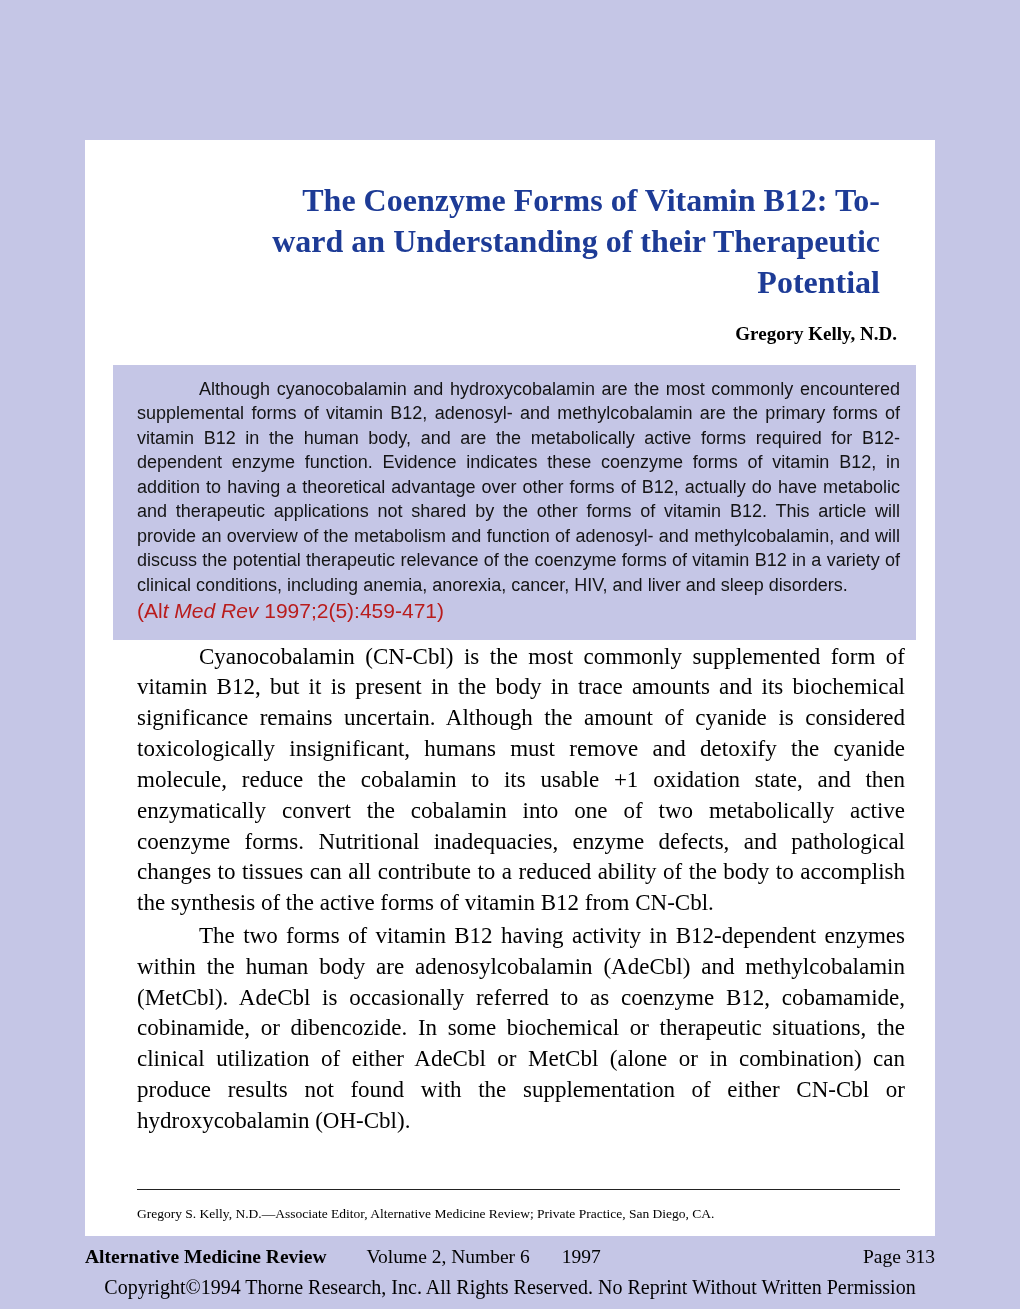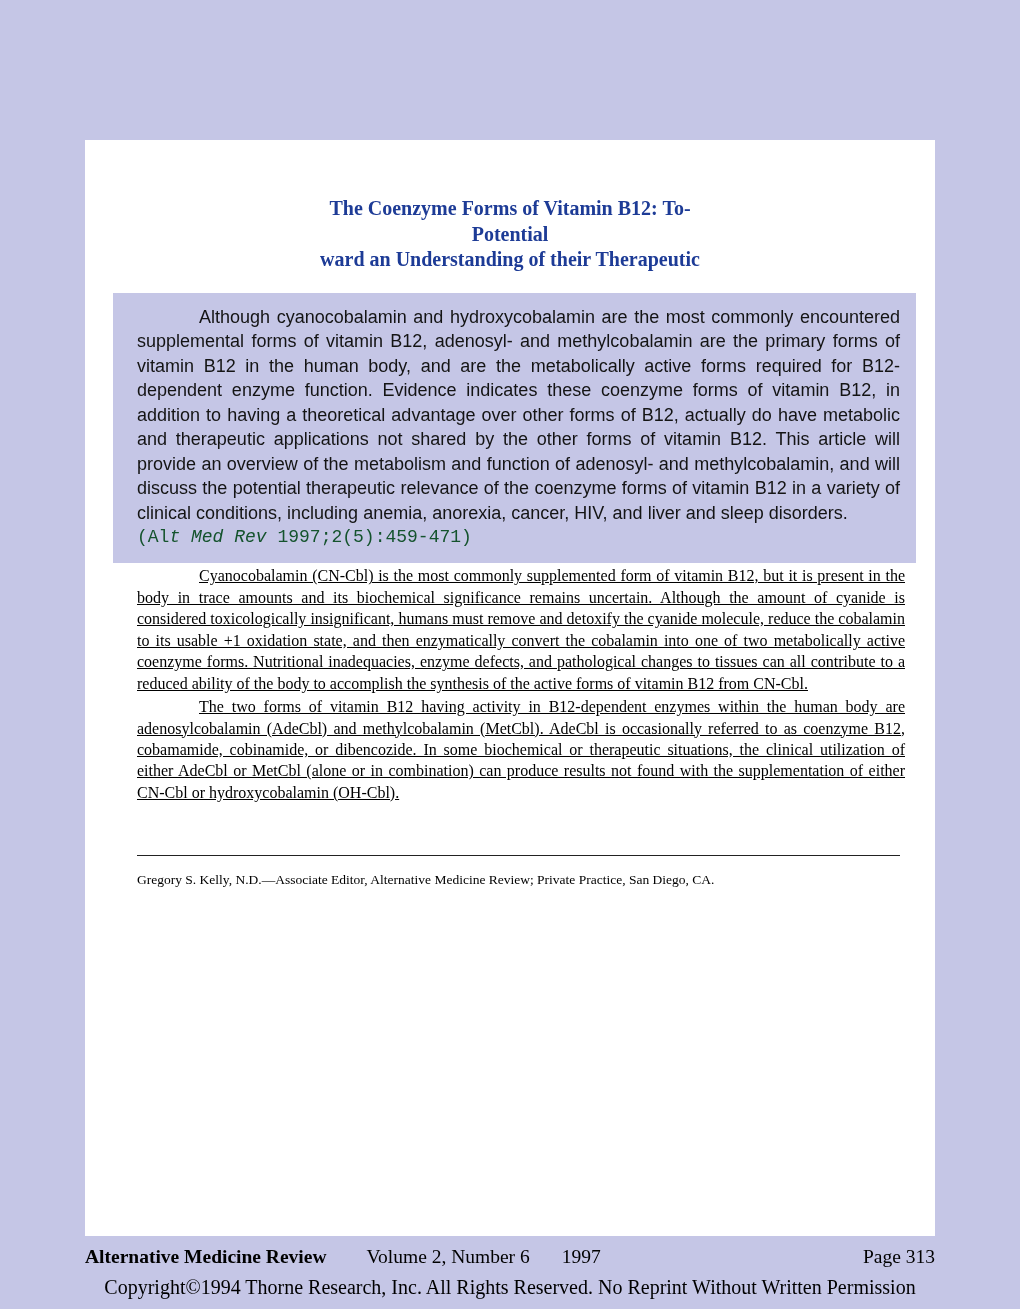--- a/index.html
+++ b/index.html
@@ -11,26 +11,26 @@
     position:relative;
     overflow:hidden;
   }
   .paper {
     position:absolute;
     left:85px; top:140px;
     width:850px; height:1096px;
     background:#ffffff;
   }
   .title {
-    margin-top:56px;
+    margin-top:40px;
     padding:0 55px;
-    text-align:center;
+    text-align:right;
     color:#1d3b96;
     font-weight:bold;
-    font-size:20px;
+    font-size:32px;
     line-height:1.28;
     font-family:"Liberation Serif", serif;
   }
   .title span { display:block; }
   .author {
     margin-top:20px;
     padding-right:38px;
     text-align:right;
     font-weight:bold;
     font-size:19px;
@@ -48,38 +48,37 @@
   }
   .abstract-body {
     font-family:Liberation Sans, sans-serif;
     font-size:18px;
     line-height:1.36;
     text-align:justify;
     text-indent:62px;
     color:#141414;
   }
   .abstract-citation {
-    font-family:Liberation Mono, monospace;
-    font-size:18px;
+    font-family:Liberation Sans, sans-serif;
+    font-size:21px;
     line-height:1.36;
-    color:#14532d;
+    color:#b91c1c;
   }
   .intro-heading {
     margin:56px 33px 0 52px;
     color:#1d3b96;
     font-weight:bold;
     font-size:21px;
   }
   .body-para {
     margin:2px 30px 0 52px;
-    font-size:16px;
+    font-size:23px;
     line-height:1.34;
     text-align:justify;
     text-indent:62px;
-    text-decoration:underline;
   }
   .rule {
     margin:52px 35px 0 52px;
     border:none;
     border-top:1.5px solid #222;
     height:0;
   }
   .footnote {
     margin:14px 35px 0 52px;
     font-size:13.5px;
@@ -106,24 +105,25 @@
   }
   .italic { font-style:italic; }
 </style>
 </head>
 <body>
 
 <div class="paper">
 
   <h1 class="title">
     <span>The Coenzyme Forms of Vitamin B12: To-</span>
+    <span>ward an Understanding of their Therapeutic</span>
     <span>Potential</span>
-    <span>ward an Understanding of their Therapeutic</span>
   </h1>
 
+  <div class="author">Gregory Kelly, N.D.</div>
 
   <div class="abstract-box">
     <div class="abstract-body">Although cyanocobalamin and hydroxycobalamin are the most commonly encountered supplemental forms of vitamin B12, adenosyl- and methylcobalamin are the primary forms of vitamin B12 in the human body, and are the metabolically active forms required for B12-dependent enzyme function. Evidence indicates these coenzyme forms of vitamin B12, in addition to having a theoretical advantage over other forms of B12, actually do have metabolic and therapeutic applications not shared by the other forms of vitamin B12. This article will provide an overview of the metabolism and function of adenosyl- and methylcobalamin, and will discuss the potential therapeutic relevance of the coenzyme forms of vitamin B12 in a variety of clinical conditions, including anemia, anorexia, cancer, HIV, and liver and sleep disorders.</div>
     <div class="abstract-citation"><span>(Al</span><span class="italic">t Med Rev</span><span> 1997;2(5):459-471)</span></div>
   </div>
 
 
   <p class="body-para">Cyanocobalamin (CN-Cbl) is the most commonly supplemented form of vitamin B12, but it is present in the body in trace amounts and its biochemical significance remains uncertain. Although the amount of cyanide is considered toxicologically insignificant, humans must remove and detoxify the cyanide molecule, reduce the cobalamin to its usable +1 oxidation state, and then enzymatically convert the cobalamin into one of two metabolically active coenzyme forms. Nutritional inadequacies, enzyme defects, and pathological changes to tissues can all contribute to a reduced ability of the body to accomplish the synthesis of the active forms of vitamin B12 from CN-Cbl.</p>
   <p class="body-para">The two forms of vitamin B12 having activity in B12-dependent enzymes within the human body are adenosylcobalamin (AdeCbl) and methylcobalamin (MetCbl). AdeCbl is occasionally referred to as coenzyme B12, cobamamide, cobinamide, or dibencozide. In some biochemical or therapeutic situations, the clinical utilization of either AdeCbl or MetCbl (alone or in combination) can produce results not found with the supplementation of either CN-Cbl or hydroxycobalamin (OH-Cbl).</p>
 

